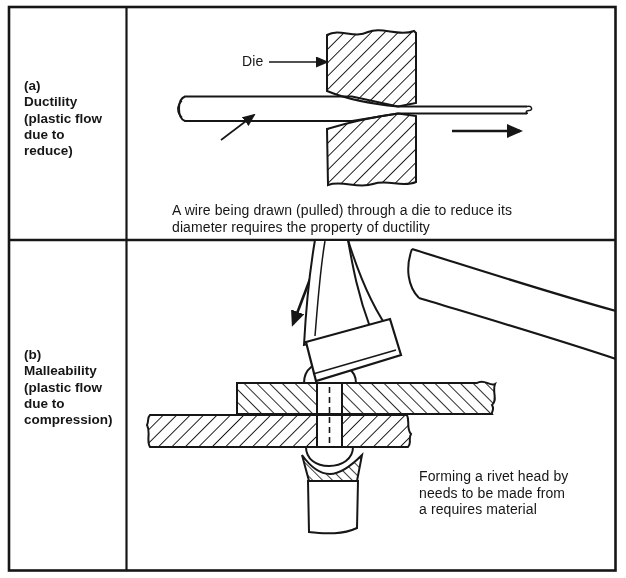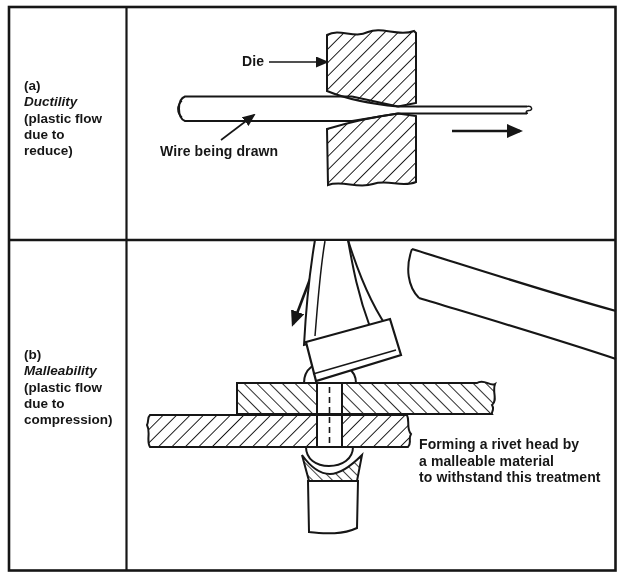--- a/index.html
+++ b/index.html
@@ -3,22 +3,22 @@
 <meta charset="utf-8">
 <style>
   html,body{margin:0;padding:0;background:#e8e8e8;}
   .stage{
     position:relative;width:626px;height:578px;background:#ffffff;
     font-family:"Liberation Sans",sans-serif;color:#161616;overflow:hidden;
   }
   .stage svg{position:absolute;left:0;top:0;}
   .txt{position:absolute;white-space:nowrap;z-index:5;}
   .lbl{font-size:13.5px;line-height:16.3px;font-weight:600;}
-  .lbl .term{font-style:italic;}
-  .cap{font-size:14px;line-height:16.6px;font-weight:700;letter-spacing:.1px;}
+  .lbl .term{}
+  .cap{font-size:14px;line-height:16.6px;font-weight:400;letter-spacing:.1px;}
   .cap div, .lbl div{white-space:nowrap;}
 </style>
 </head>
 <body>
 
 <div class="stage">
 
   <svg width="626" height="578" viewBox="0 0 626 578">
     <defs>
 
@@ -97,31 +97,34 @@
 
   <div class="txt lbl" style="left:24px;top:78px">
     <div>(a)</div>
     <div class="term">Ductility</div>
     <div>(plastic flow</div>
     <div>due to</div>
     <div>reduce)</div>
   </div>
 
   <div class="txt cap" style="left:242px;top:53px">Die</div>
-  <div class="txt cap" style="left:160px;top:143px">Wire being drawn</div>
 
 
+  <div class="txt cap" style="left:172px;top:202px">
+    <div>A wire being drawn (pulled) through a die to reduce its</div>
+    <div>diameter requires the property of ductility</div>
+  </div>
 
   <div class="txt lbl" style="left:24px;top:347px">
     <div>(b)</div>
     <div class="term">Malleability</div>
     <div>(plastic flow</div>
     <div>due to</div>
     <div>compression)</div>
   </div>
 
-  <div class="txt cap" style="left:419px;top:436px">
+  <div class="txt cap" style="left:419px;top:468px">
     <div>Forming a rivet head by</div>
-    <div>a malleable material</div>
-    <div>to withstand this treatment</div>
+    <div>needs to be made from</div>
+    <div>a requires material</div>
   </div>
 
 </div>
 
 </body></html>

